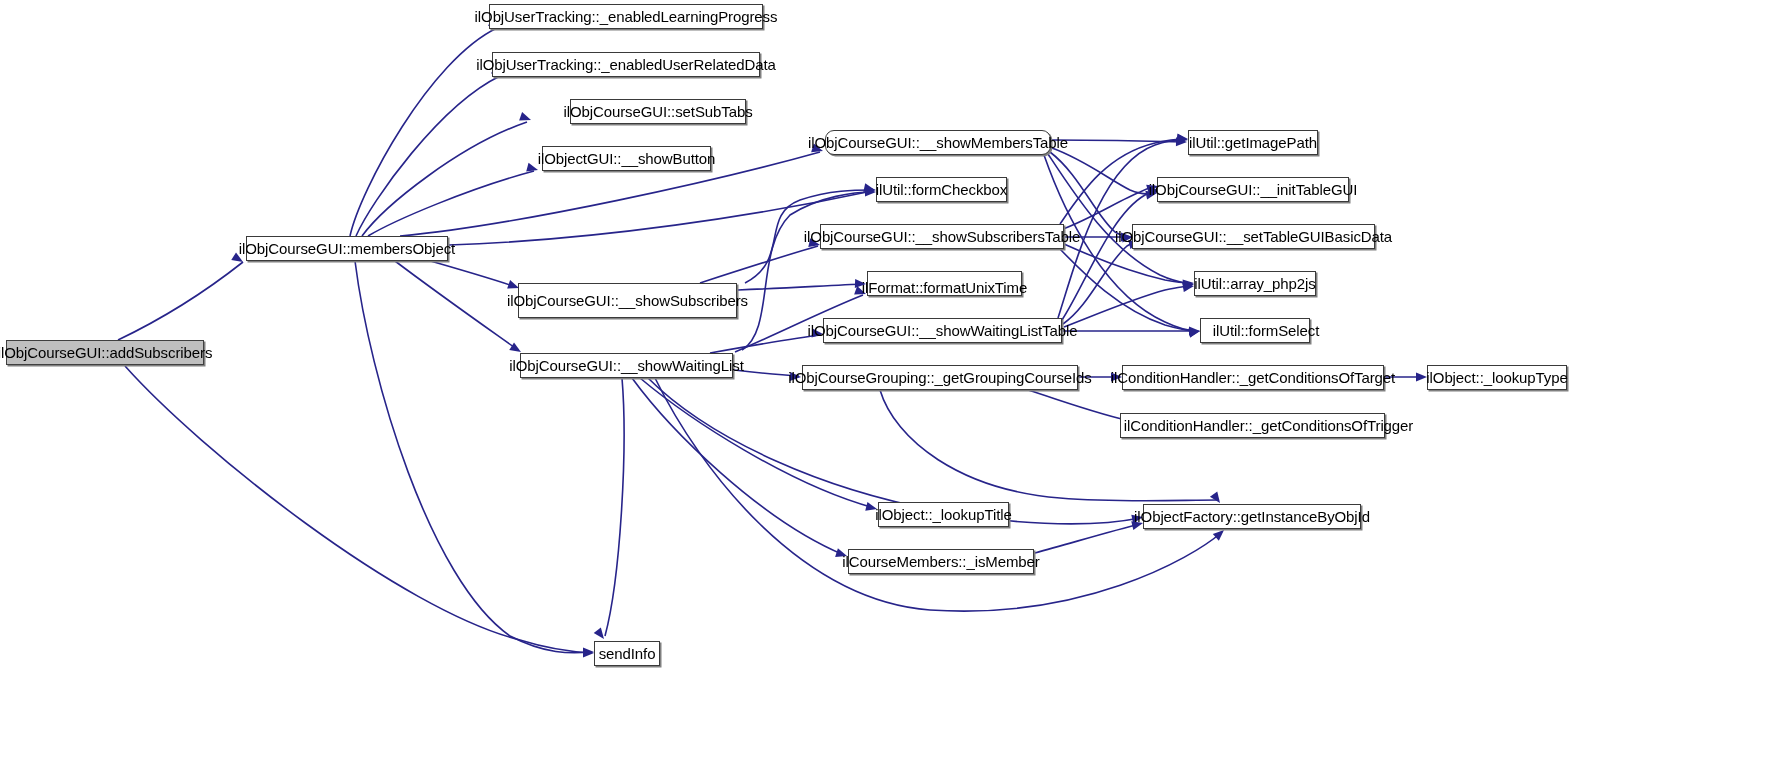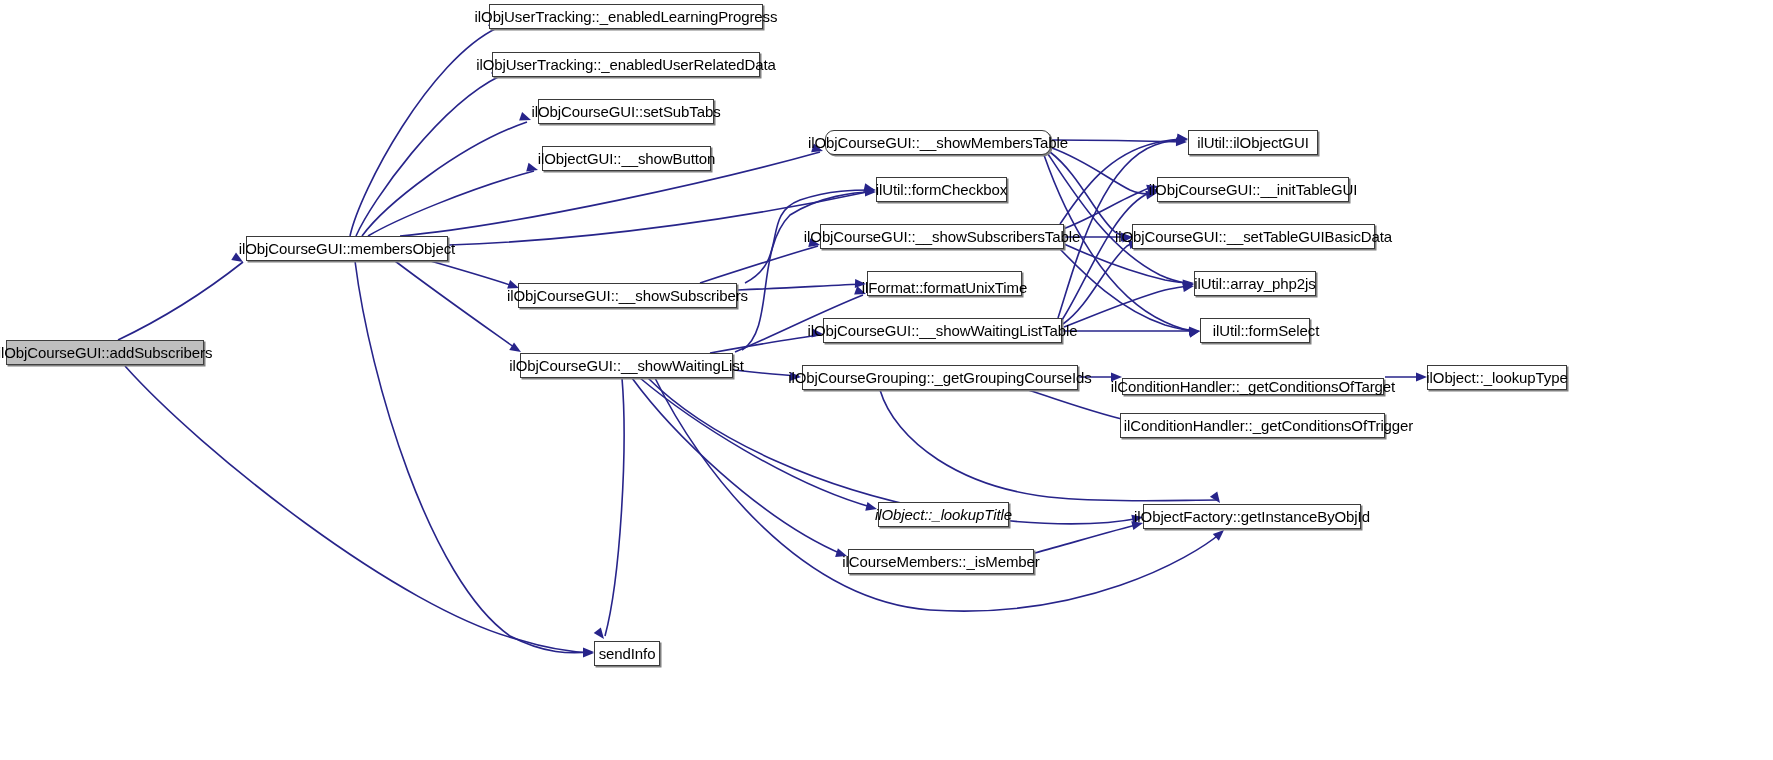--- a/index.html
+++ b/index.html
@@ -144,27 +144,27 @@
       </div>
       <div class="node" style="left: 246px; top: 236px; width: 202px; height: 25px;">
         <span class="node-label">ilObjCourseGUI::membersObject</span>
       </div>
       <div class="node" style="left: 489px; top: 4px; width: 274px; height: 25px;">
         <span class="node-label">ilObjUserTracking::_enabledLearningProgress</span>
       </div>
       <div class="node" style="left: 492px; top: 52px; width: 268px; height: 25px;">
         <span class="node-label">ilObjUserTracking::_enabledUserRelatedData</span>
       </div>
-      <div class="node" style="left: 538px; top: 99px; width: 176px; height: 25px;">
+      <div class="node" style="left: 570px; top: 99px; width: 176px; height: 25px;">
         <span class="node-label">ilObjCourseGUI::setSubTabs</span>
       </div>
       <div class="node" style="left: 542px; top: 146px; width: 169px; height: 25px;">
         <span class="node-label">ilObjectGUI::__showButton</span>
       </div>
-      <div class="node" style="left: 518px; top: 283px; width: 219px; height: 25px;">
+      <div class="node" style="left: 518px; top: 283px; width: 219px; height: 35px;">
         <span class="node-label">ilObjCourseGUI::__showSubscribers</span>
       </div>
       <div class="node" style="left: 520px; top: 353px; width: 213px; height: 25px;">
         <span class="node-label">ilObjCourseGUI::__showWaitingList</span>
       </div>
       <div class="node" style="left: 825px; top: 130px; width: 226px; height: 25px; border-radius: 9px;">
         <span class="node-label">ilObjCourseGUI::__showMembersTable</span>
       </div>
       <div class="node" style="left: 876px; top: 177px; width: 131px; height: 25px;">
         <span class="node-label">ilUtil::formCheckbox</span>
@@ -174,42 +174,42 @@
       </div>
       <div class="node" style="left: 867px; top: 271px; width: 155px; height: 25px; align-items: flex-end;">
         <span class="node-label">ilFormat::formatUnixTime</span>
       </div>
       <div class="node" style="left: 823px; top: 318px; width: 239px; height: 25px;">
         <span class="node-label">ilObjCourseGUI::__showWaitingListTable</span>
       </div>
       <div class="node" style="left: 802px; top: 365px; width: 276px; height: 25px;">
         <span class="node-label">ilObjCourseGrouping::_getGroupingCourseIds</span>
       </div>
-      <div class="node" style="left: 878px; top: 502px; width: 131px; height: 25px; font-style: italic;">
+      <div class="node" style="left: 878px; top: 502px; width: 131px; height: 25px;">
         <span class="node-label">ilObject::_lookupTitle</span>
       </div>
       <div class="node" style="left: 848px; top: 549px; width: 186px; height: 25px;">
         <span class="node-label">ilCourseMembers::_isMember</span>
       </div>
       <div class="node" style="left: 1188px; top: 130px; width: 130px; height: 25px;">
-        <span class="node-label">ilUtil::ilObjectGUI</span>
+        <span class="node-label">ilUtil::getImagePath</span>
       </div>
       <div class="node" style="left: 1157px; top: 177px; width: 192px; height: 25px;">
         <span class="node-label">ilObjCourseGUI::__initTableGUI</span>
       </div>
       <div class="node" style="left: 1132px; top: 224px; width: 243px; height: 25px;">
         <span class="node-label">ilObjCourseGUI::__setTableGUIBasicData</span>
       </div>
       <div class="node" style="left: 1194px; top: 271px; width: 122px; height: 25px;">
         <span class="node-label">ilUtil::array_php2js</span>
       </div>
       <div class="node" style="left: 1200px; top: 318px; width: 110px; height: 25px; padding-left: 22px;">
         <span class="node-label">ilUtil::formSelect</span>
       </div>
-      <div class="node" style="left: 1122px; top: 378px; width: 262px; height: 17px;">
+      <div class="node" style="left: 1122px; top: 365px; width: 262px; height: 25px;">
         <span class="node-label">ilConditionHandler::_getConditionsOfTarget</span>
       </div>
       <div class="node" style="left: 1120px; top: 413px; width: 265px; height: 25px; padding-left: 32px;">
         <span class="node-label">ilConditionHandler::_getConditionsOfTrigger</span>
       </div>
       <div class="node" style="left: 1143px; top: 504px; width: 218px; height: 25px;">
         <span class="node-label">ilObjectFactory::getInstanceByObjId</span>
       </div>
       <div class="node" style="left: 1427px; top: 365px; width: 140px; height: 25px;">
         <span class="node-label">ilObject::_lookupType</span>

